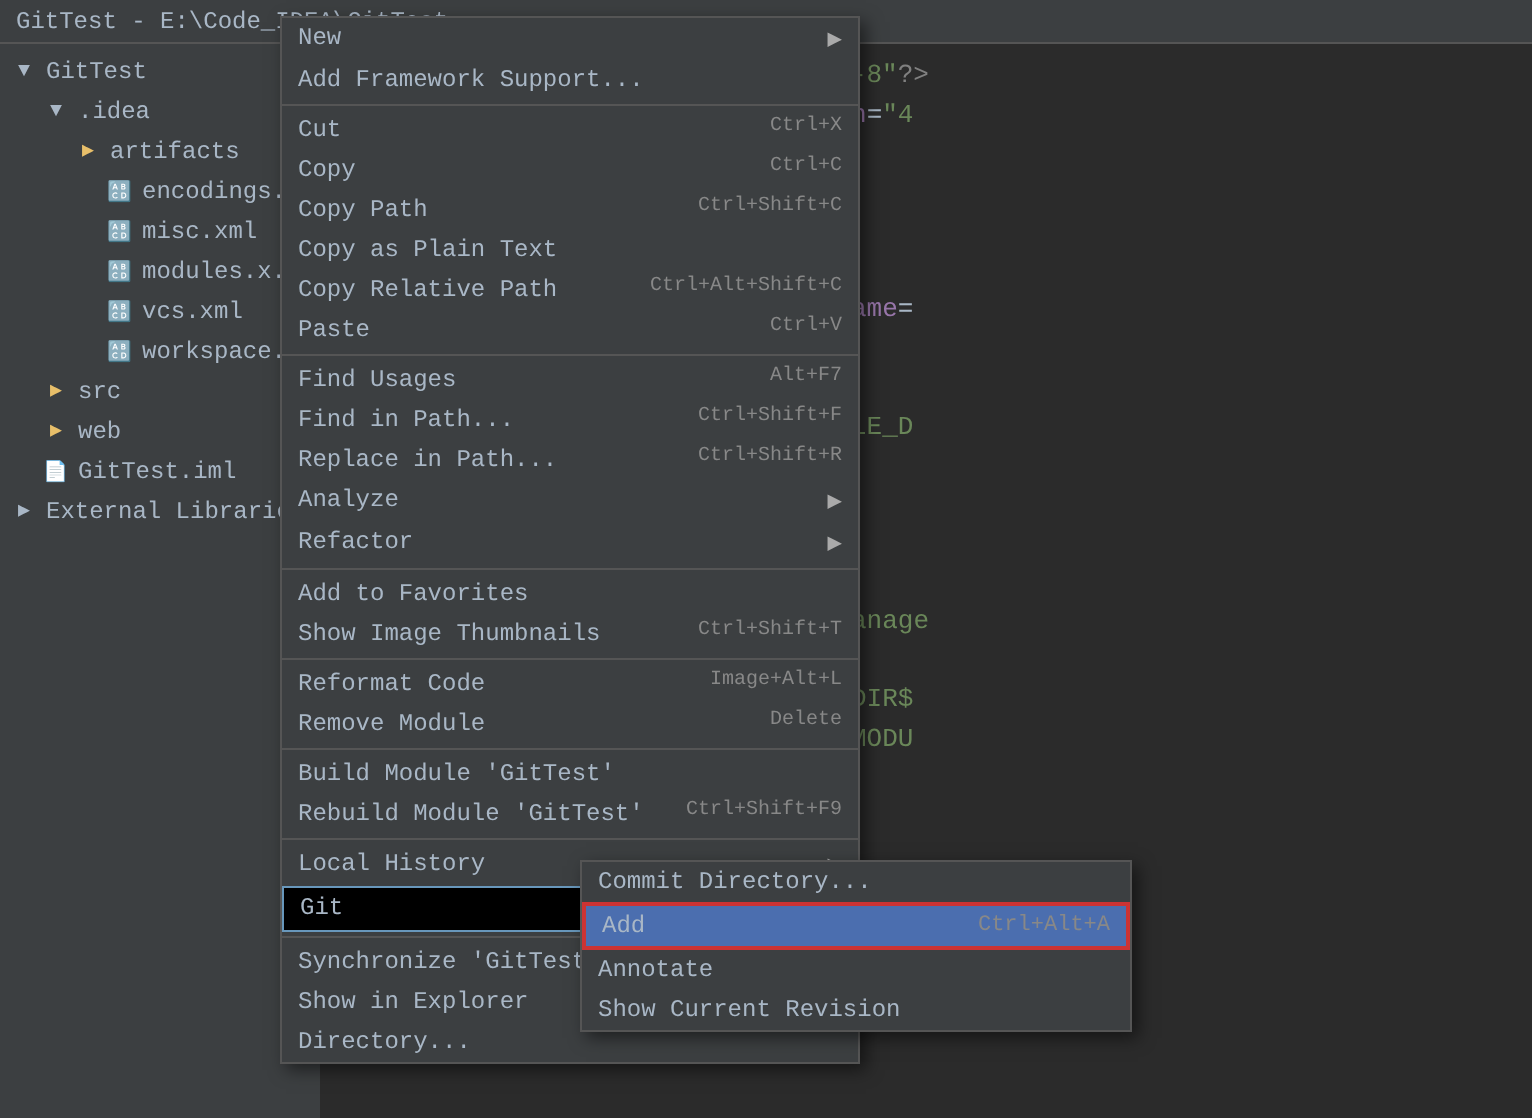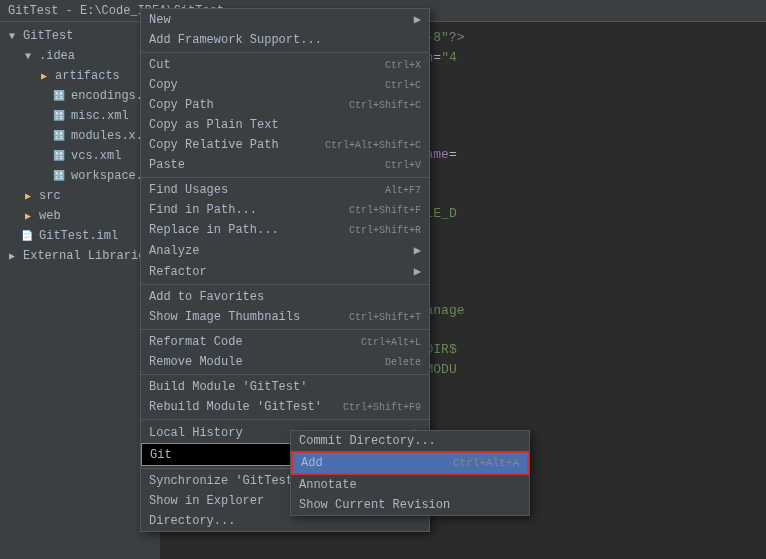--- a/index.html
+++ b/index.html
@@ -57,21 +57,20 @@
       background: #3c3f41;
       border: 1px solid #555;
       z-index: 100;
       box-shadow: 3px 3px 8px rgba(0,0,0,0.5);
       color: #a9b7c6;
       font-size: 12px;
     }
 
     .menu-item {
       display: flex;
-      align-items: center;
       padding: 3px 8px;
       cursor: pointer;
       position: relative;
     }
     .menu-item.git-highlighted {
       background: #000000;
       border: 1px solid #6897bb;
     }
 
     .menu-item-label {
@@ -93,21 +92,21 @@
       height: 1px;
       background: #555;
       margin: 2px 0;
     }
 
     
     .submenu {
       position: absolute;
       left: 290px;
       top: 430px;
-      width: 240px;
+      width: 276px;
       background: #3c3f41;
       border: 1px solid #555;
       z-index: 200;
       box-shadow: 3px 3px 8px rgba(0,0,0,0.5);
       color: #a9b7c6;
       font-size: 12px;
     }
 
     .submenu-item {
       display: flex;
@@ -290,21 +289,21 @@
       <div class="menu-item">
         <span class="menu-item-label">Add to Favorites</span>
       </div>
       <div class="menu-item">
         <span class="menu-item-label">Show Image Thumbnails</span>
         <span class="menu-item-shortcut">Ctrl+Shift+T</span>
       </div>
       <div class="menu-separator"></div>
       <div class="menu-item">
         <span class="menu-item-label">Reformat Code</span>
-        <span class="menu-item-shortcut">Ctrl+Alt+L</span>
+        <span class="menu-item-shortcut">Image+Alt+L</span>
       </div>
       <div class="menu-item">
         <span class="menu-item-label">Remove Module</span>
         <span class="menu-item-shortcut">Delete</span>
       </div>
       <div class="menu-separator"></div>
       <div class="menu-item">
         <span class="menu-item-label">Build Module 'GitTest'</span>
       </div>
       <div class="menu-item">

